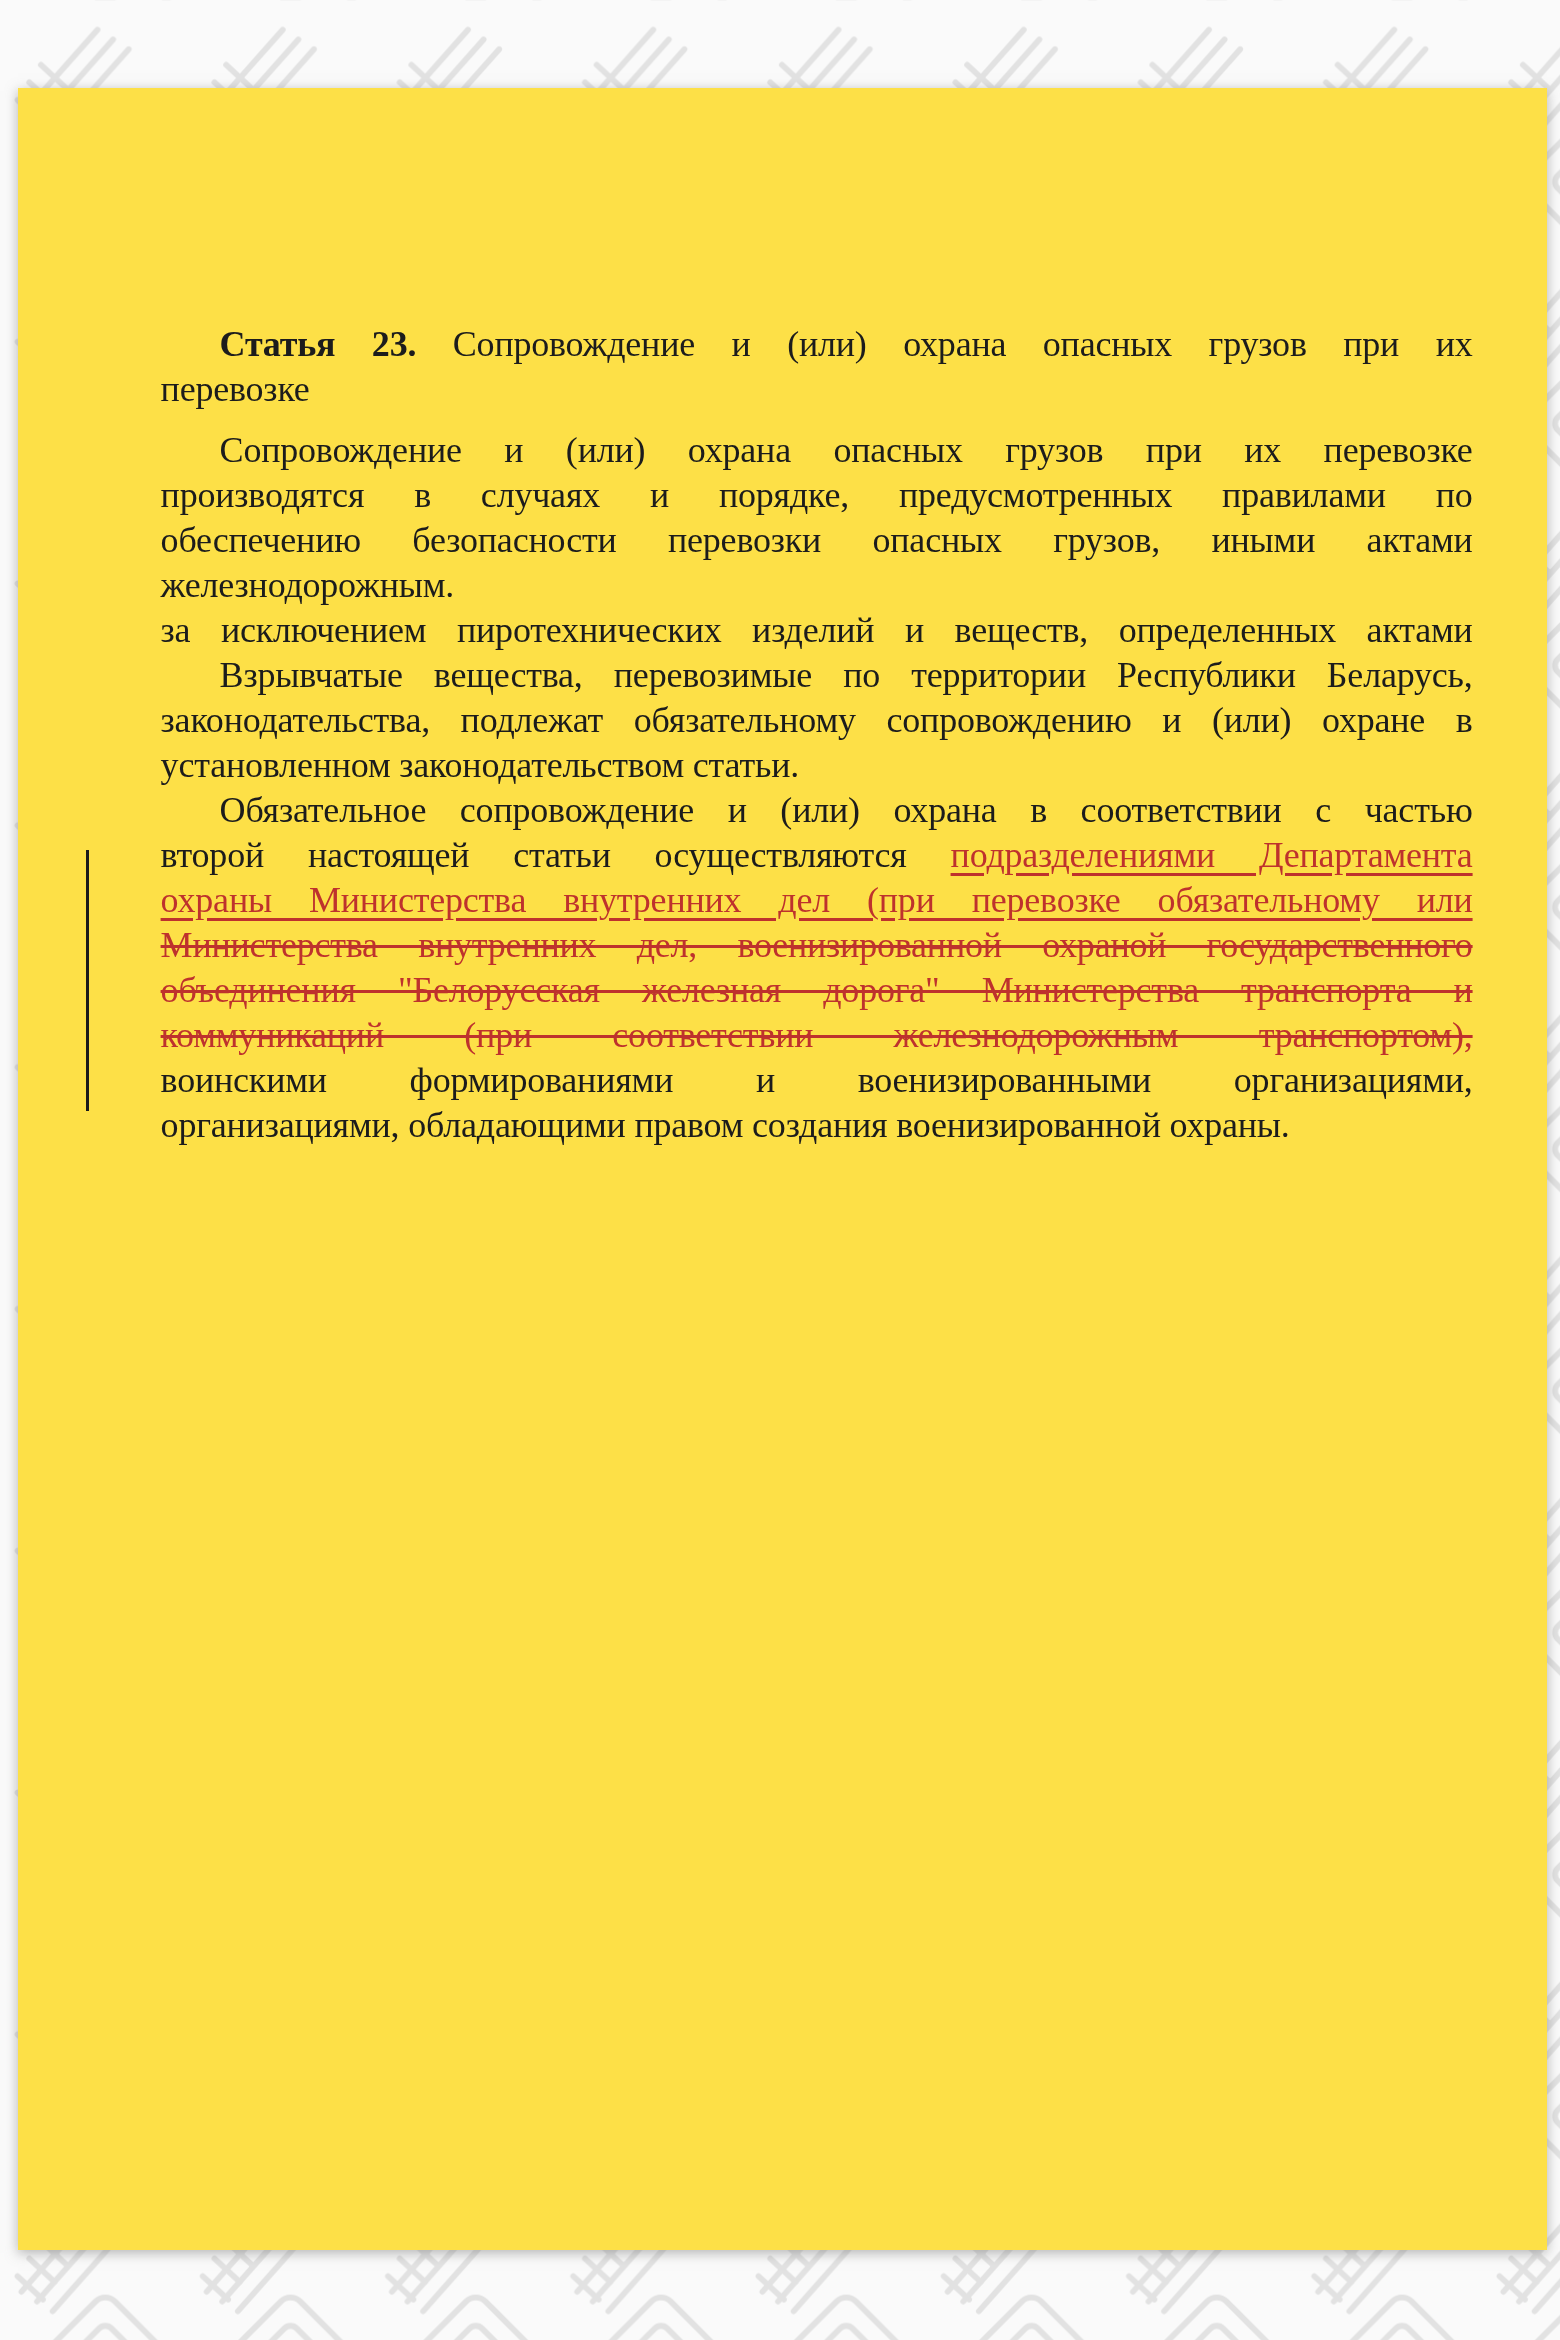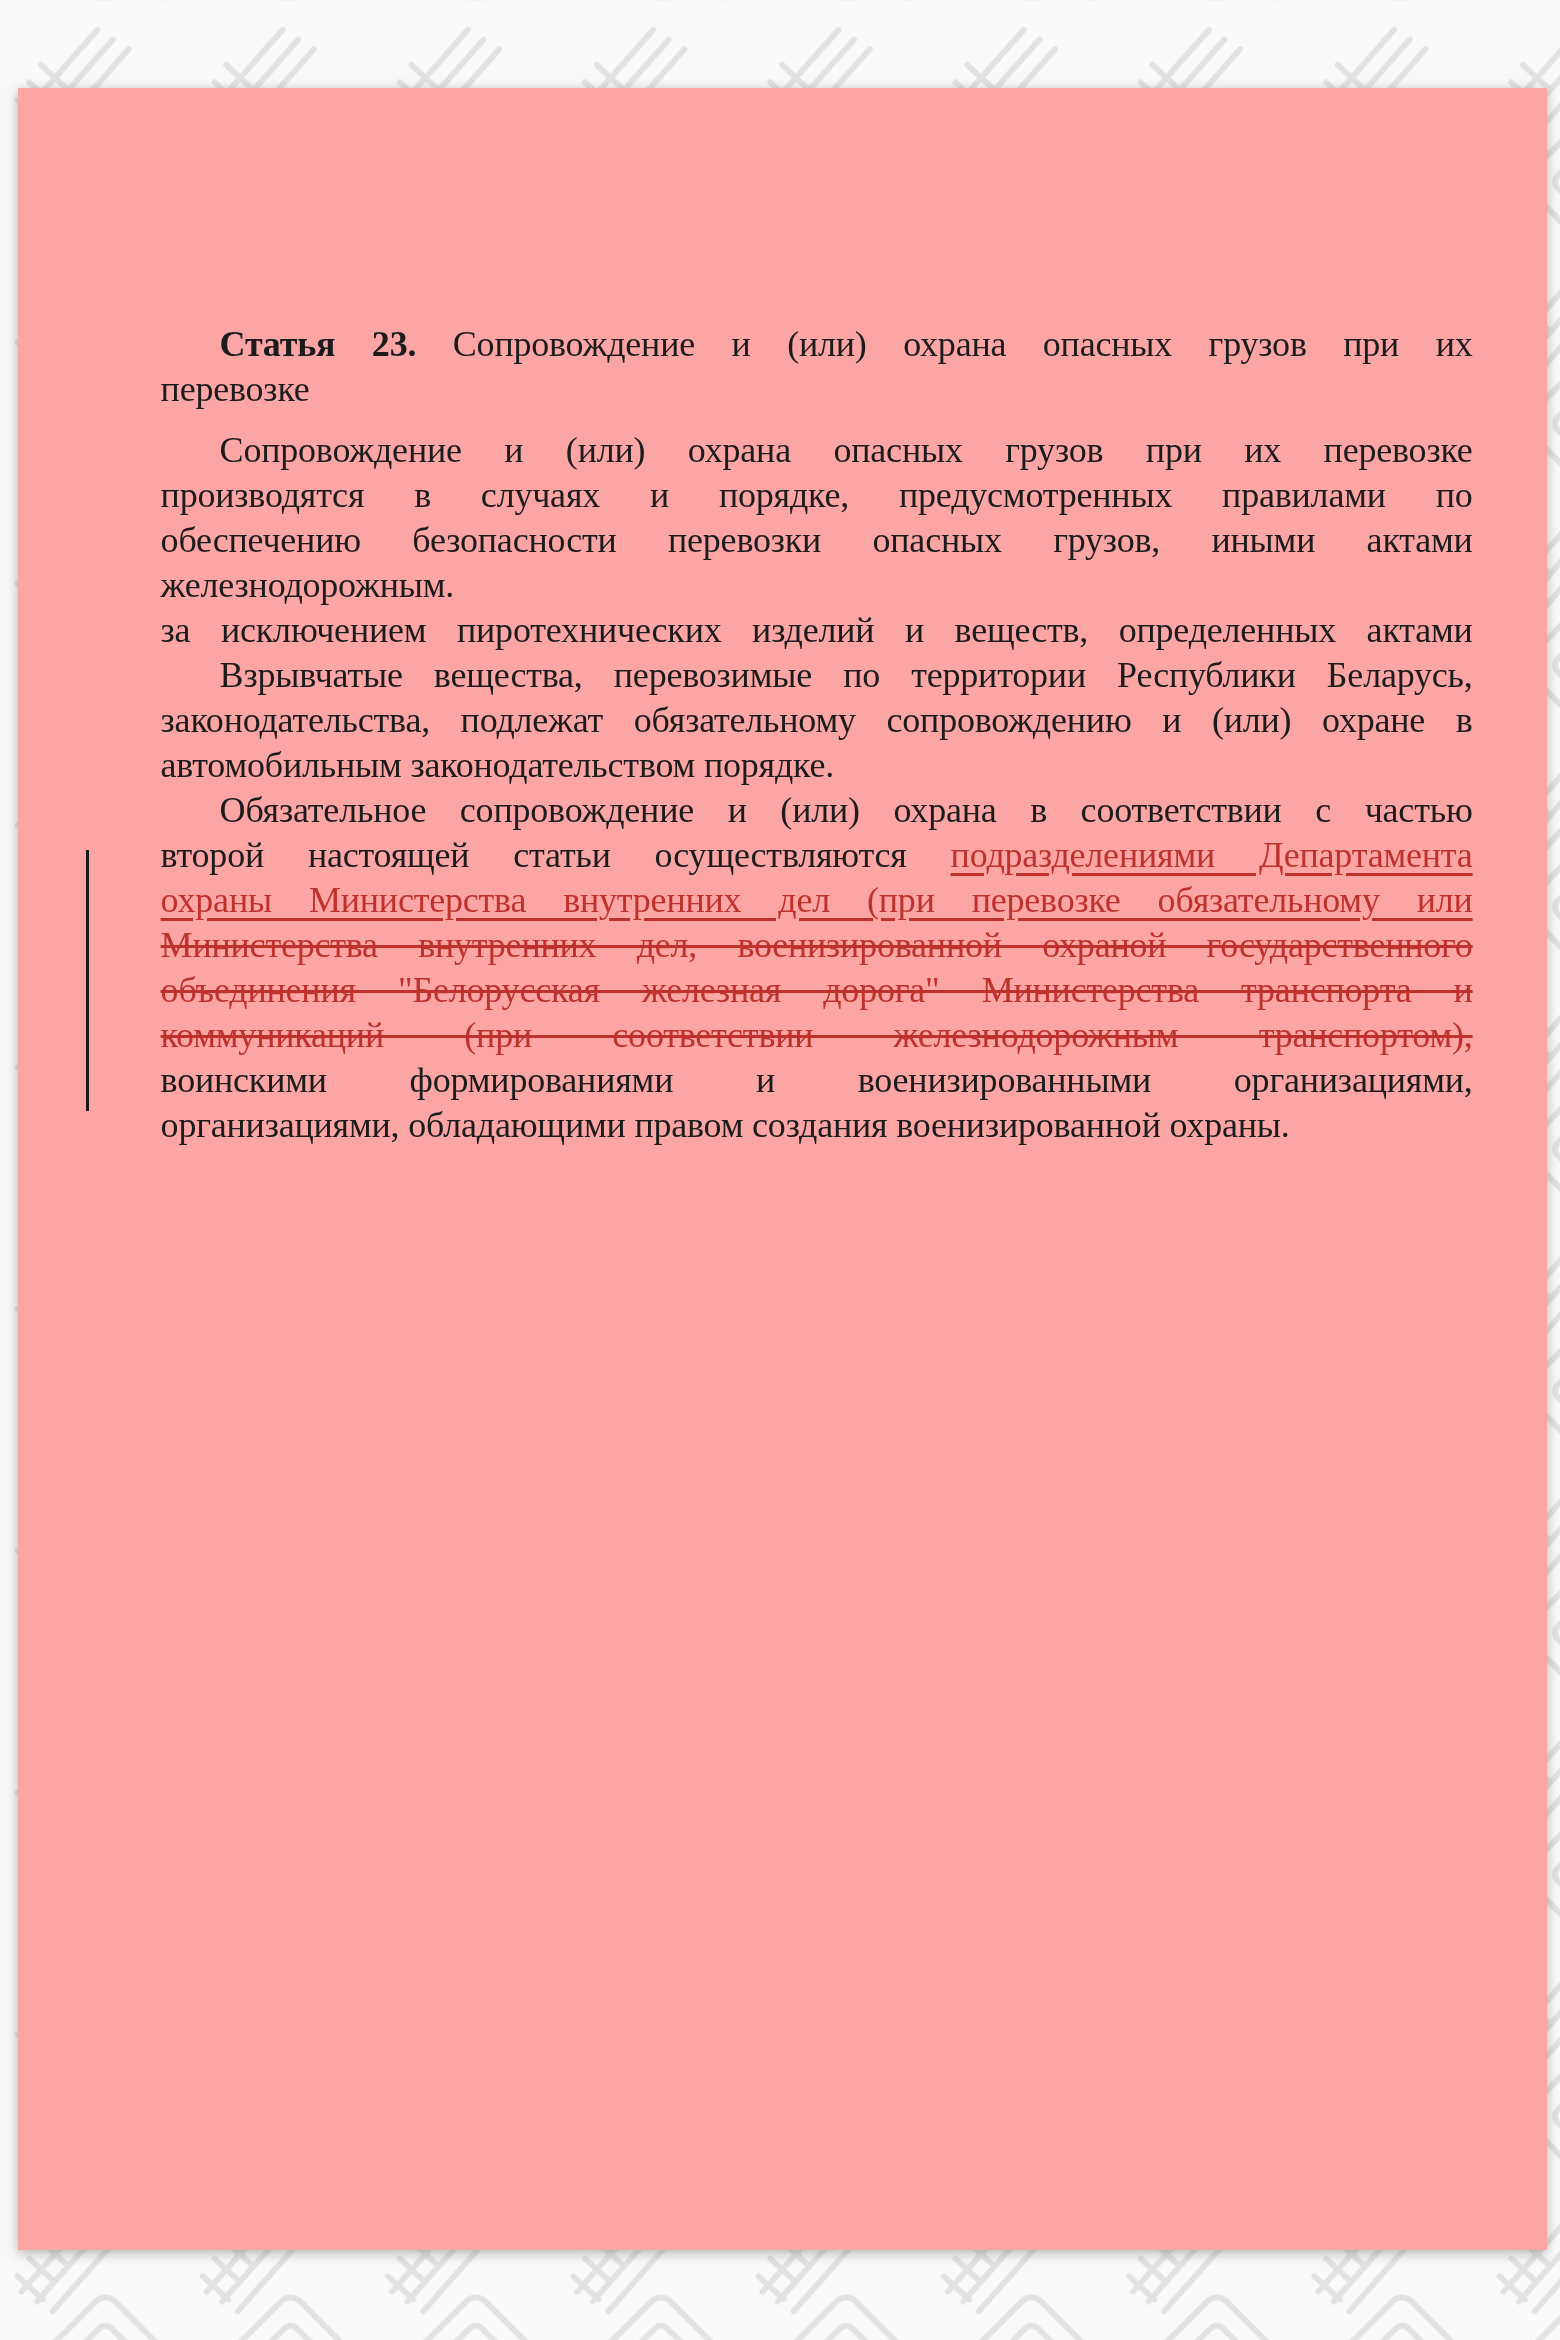--- a/index.html
+++ b/index.html
@@ -96,38 +96,38 @@
         <circle cx="44" cy="186" r="14"></circle>
         <circle cx="44" cy="186" r="5"></circle>
         <path d="M150,232 L172,248"></path>
       </g>
     </pattern>
   </defs>
   <rect width="1600" height="2400" fill="#fafafa"></rect>
   <rect width="1600" height="2400" fill="url(#tile)"></rect>
 </svg>
 
-<div class="page" style="background: #fca5a5;">
+<div class="page" style="background: #fde047;">
   <div class="change-bar" style="background: rgb(26, 26, 26);"></div>
   <div class="content" style="color: rgb(28, 28, 28);">
       <div class="paragraph">
         <div class="line indent"><span class="seg-bold">Статья 23.</span><span class="seg-normal"> Сопровождение и (или) охрана опасных грузов при их</span></div>
         <div class="line last"><span class="seg-normal">перевозке</span></div>
       </div>
       <div class="paragraph" style="margin-top: 16px;">
         <div class="line indent"><span class="seg-normal">Сопровождение и (или) охрана опасных грузов при их перевозке</span></div>
         <div class="line"><span class="seg-normal">производятся в случаях и порядке, предусмотренных правилами по</span></div>
         <div class="line"><span class="seg-normal">обеспечению безопасности перевозки опасных грузов, иными актами</span></div>
         <div class="line last"><span class="seg-normal">железнодорожным.</span></div>
       </div>
       <div class="paragraph">
         <div class="line"><span class="seg-normal">за исключением пиротехнических изделий и веществ, определенных актами</span></div>
         <div class="line indent"><span class="seg-normal">Взрывчатые вещества, перевозимые по территории Республики Беларусь,</span></div>
         <div class="line"><span class="seg-normal">законодательства, подлежат обязательному сопровождению и (или) охране в</span></div>
-        <div class="line last"><span class="seg-normal">автомобильным законодательством порядке.</span></div>
+        <div class="line last"><span class="seg-normal">установленном законодательством статьи.</span></div>
       </div>
       <div class="paragraph">
         <div class="line indent"><span class="seg-normal">Обязательное сопровождение и (или) охрана в соответствии с частью</span></div>
         <div class="line"><span class="seg-normal">второй настоящей статьи осуществляются </span><span class="seg-ins" style="color: rgb(190, 50, 45);">подразделениями Департамента</span></div>
         <div class="line"><span class="seg-ins" style="color: rgb(190, 50, 45);">охраны Министерства внутренних дел (при перевозке обязательному или</span></div>
         <div class="line"><span class="seg-del" style="color: rgb(190, 50, 45);">Министерства внутренних дел, военизированной охраной государственного</span></div>
         <div class="line"><span class="seg-del" style="color: rgb(190, 50, 45);">объединения "Белорусская железная дорога" Министерства транспорта и</span></div>
         <div class="line"><span class="seg-del" style="color: rgb(190, 50, 45);">коммуникаций (при соответствии железнодорожным транспортом),</span></div>
         <div class="line"><span class="seg-normal">воинскими формированиями и военизированными организациями,</span></div>
         <div class="line last"><span class="seg-normal">организациями, обладающими правом создания военизированной охраны.</span></div>

